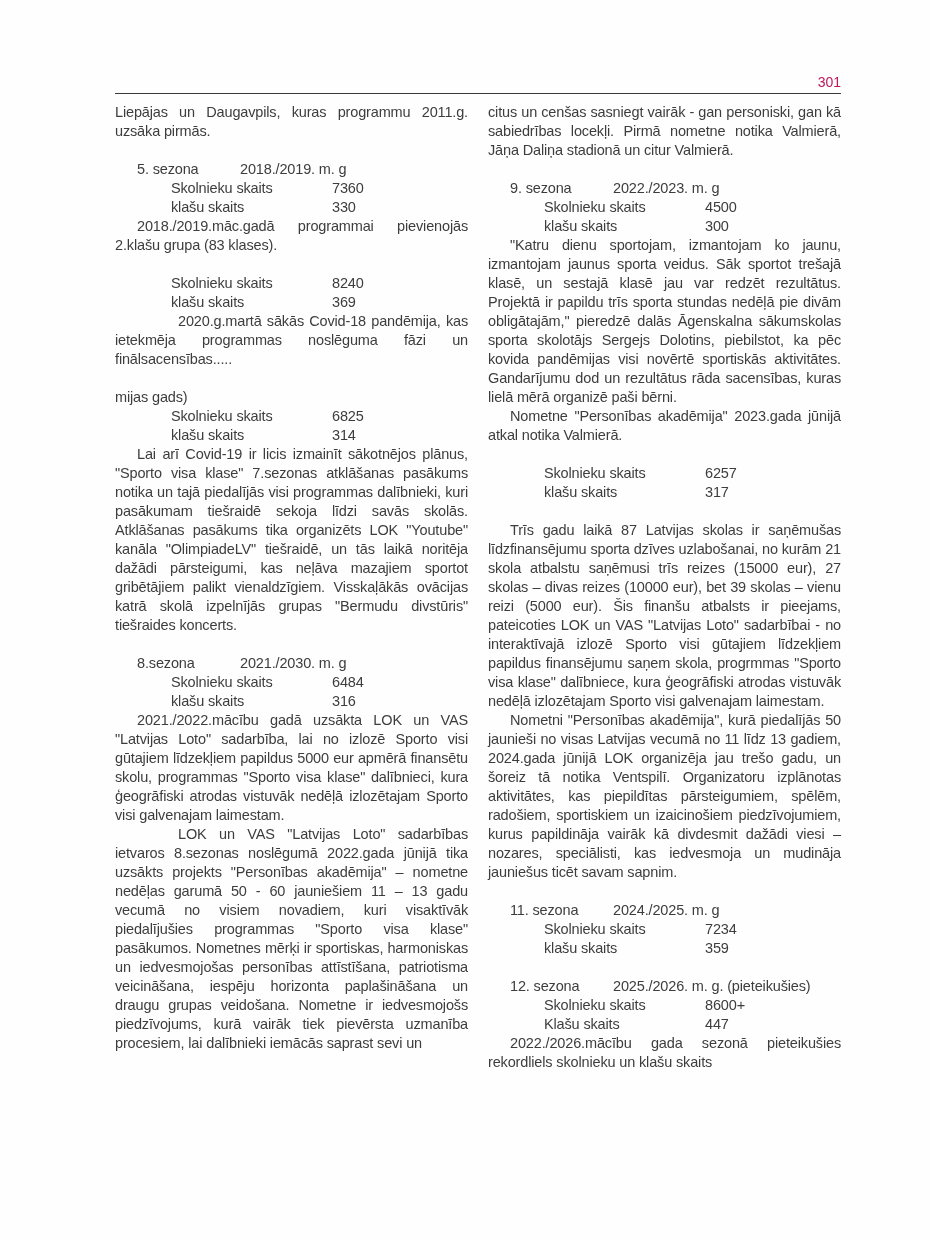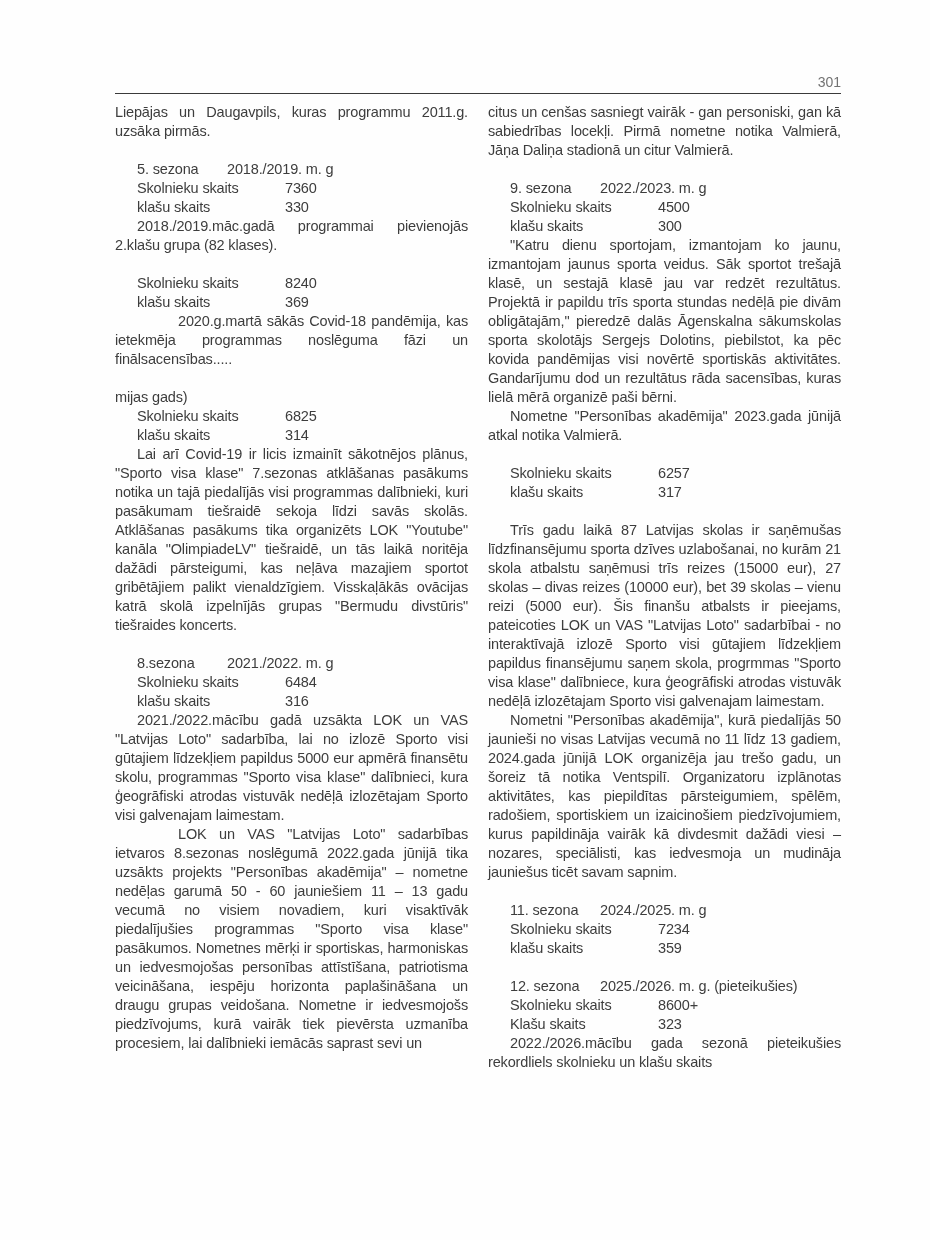--- a/index.html
+++ b/index.html
@@ -4,40 +4,40 @@
 <title>Document page 301</title>
 <style>
   html,body { margin:0; padding:0; background:#ffffff; }
   .page {
     position:relative; width:930px; height:1240px; background:#fefefe;
     font-family:"Liberation Sans", sans-serif; color:#3d3d3d;
     overflow:hidden;
   }
   .pagenum {
     position:absolute; left:115px; top:74px; width:726px;
-    text-align:right; font-size:14px; color:#737373;
+    text-align:right; font-size:14px; color:#be185d;
   }
   .header-rule {
     position:absolute; left:115px; top:93px; width:726px; height:1px;
     background:#3a3a3a;
   }
   .columns {
     position:absolute; left:115px; top:103px; width:726px;
     display:flex; gap:20px;
   }
   .col { width:353px; font-size:14.5px; line-height:19px; letter-spacing:-0.15px; }
   .para { margin:0; text-align:justify; hyphens:none; }
   .ind-none   { text-indent:0; }
   .ind-normal { text-indent:22px; }
   .ind-deep   { text-indent:63px; }
   .gap { height:19px; }
-  .line { display:flex; }
+  .line { display:flex;gap:13px; }
   .season-head, .stat-row { padding-left:22px; }
   .s-label { width:90px; flex:0 0 90px; }
-  .stat-label { width:148px; flex:0 0 148px; }
+  .stat-label { width:148px; flex:0 0 148px;margin-left:34px; }
   .s-year, .stat-value { flex:1 1 auto; }
 </style>
 </head>
 <body>
 
 <div class="page">
   <div class="pagenum">301</div>
   <div class="header-rule"></div>
   <div class="columns">
     <div class="col" id="col-left">
@@ -50,21 +50,21 @@
           </div>
           <div class="line stat-row">
             <span class="stat-label">Skolnieku skaits</span>
             <span class="stat-value">7360</span>
           </div>
           <div class="line stat-row">
             <span class="stat-label">klašu skaits</span>
             <span class="stat-value">330</span>
           </div>
         </div>
-        <p class="para ind-normal">2018./2019.māc.gadā programmai pievienojās 2.klašu grupa (82 klases).</p>
+        <p class="para ind-normal">2018./2019.māc.gadā programmai pievienojās 2.klašu grupa (83 klases).</p>
         <div class="gap"></div>
         <div class="season">
           <div class="line stat-row">
             <span class="stat-label">Skolnieku skaits</span>
             <span class="stat-value">8240</span>
           </div>
           <div class="line stat-row">
             <span class="stat-label">klašu skaits</span>
             <span class="stat-value">369</span>
           </div>
@@ -80,21 +80,21 @@
           <div class="line stat-row">
             <span class="stat-label">klašu skaits</span>
             <span class="stat-value">314</span>
           </div>
         </div>
         <p class="para ind-normal">Lai arī Covid-19 ir licis izmainīt sākotnējos plānus, "Sporto visa klase" 7.sezonas atklāšanas pasākums notika un tajā piedalījās visi programmas dalībnieki, kuri pasākumam tiešraidē sekoja līdzi savās skolās. Atklāšanas pasākums tika organizēts LOK "Youtube" kanāla "OlimpiadeLV" tiešraidē, un tās laikā noritēja dažādi pārsteigumi, kas neļāva mazajiem sportot gribētājiem palikt vienaldzīgiem. Visskaļākās ovācijas katrā skolā izpelnījās grupas "Bermudu divstūris" tiešraides koncerts.</p>
         <div class="gap"></div>
         <div class="season">
           <div class="line season-head">
             <span class="s-label">8.sezona</span>
-            <span class="s-year">2021./2022. m. g</span>
+            <span class="s-year">2021./2030. m. g</span>
           </div>
           <div class="line stat-row">
             <span class="stat-label">Skolnieku skaits</span>
             <span class="stat-value">6484</span>
           </div>
           <div class="line stat-row">
             <span class="stat-label">klašu skaits</span>
             <span class="stat-value">316</span>
           </div>
         </div>
@@ -154,19 +154,19 @@
           <div class="line season-head">
             <span class="s-label">12. sezona</span>
             <span class="s-year">2025./2026. m. g. (pieteikušies)</span>
           </div>
           <div class="line stat-row">
             <span class="stat-label">Skolnieku skaits</span>
             <span class="stat-value">8600+</span>
           </div>
           <div class="line stat-row">
             <span class="stat-label">Klašu skaits</span>
-            <span class="stat-value">323</span>
+            <span class="stat-value">447</span>
           </div>
         </div>
         <p class="para ind-normal">2022./2026.mācību gada sezonā pieteikušies rekordliels skolnieku un klašu skaits</p>
       </div>
   </div>
 </div>
 
 </body></html>

